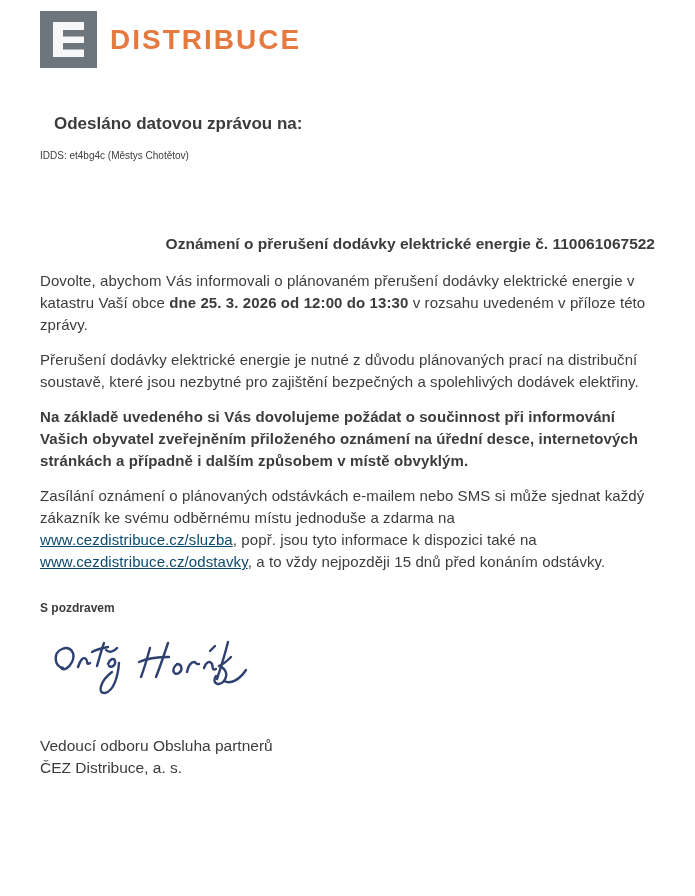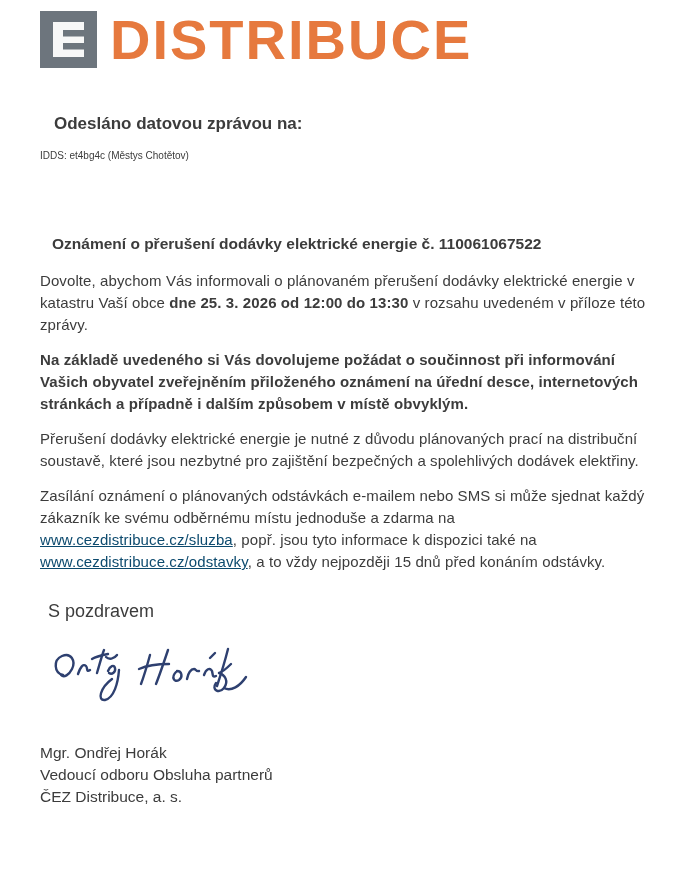--- a/index.html
+++ b/index.html
@@ -29,21 +29,21 @@
     gap: 13px;
     height: 58px;
     margin-bottom: 46px;
   }
   .logo-mark {
     width: 57px;
     height: 57px;
     flex: 0 0 auto;
   }
   .brand-text {
-    font-size: 56px;
+    font-size: 28px;
     font-weight: bold;
     letter-spacing: 2px;
     color: #e6793e;
     line-height: 1;
     padding-top: 2px;
   }
 
   
   .sent-label {
     font-size: 17px;
@@ -53,39 +53,41 @@
   .recipient {
     font-size: 10px;
     margin: 0 0 74px 0;
   }
 
   
   .subject {
     font-size: 15.5px;
     font-weight: bold;
     margin: 0 0 17px 12px;
+    text-align: right;
   }
   p.body-par {
     font-size: 15px;
     line-height: 22px;
     margin: 0 0 13px 0;
     letter-spacing: 0.1px;
   }
   p.body-par.bold { font-weight: bold; }
   .inline-bold { font-weight: bold; }
   a.doc-link {
     color: #0c4a6e;
     text-decoration: underline;
     cursor: pointer;
   }
 
   
   .salutation {
-    font-size: 18px;
-    margin: 28px 0 0 8px;
+    font-size: 12px;
+    margin: 28px 0 0 0;
+    font-weight: bold;
   }
   .signature-wrap {
     margin: 20px 0 0 2px;
     height: 74px;
   }
   .signer-block {
     font-size: 15.5px;
     line-height: 22px;
     margin-top: 26px;
   }
@@ -109,23 +111,23 @@
   </div>
 
   <div class="sent-label">Odesláno datovou zprávou na:</div>
   <div class="recipient">IDDS: et4bg4c (Městys Chotětov)</div>
 
   <div class="subject">Oznámení o přerušení dodávky elektrické energie č. 110061067522</div>
 
   <p class="body-par"><span>Dovolte, abychom Vás informovali o plánovaném přerušení dodávky elektrické energie v katastru Vaší obce </span><span class="inline-bold">dne 25. 3. 2026 od 12:00 do 13:30</span><span> v rozsahu uvedeném v příloze této zprávy.</span></p>
 
 
+  <p class="body-par">Přerušení dodávky elektrické energie je nutné z důvodu plánovaných prací na distribuční soustavě, které jsou nezbytné pro zajištění bezpečných a spolehlivých dodávek elektřiny.</p>
+
   <p class="body-par bold">Na základě uvedeného si Vás dovolujeme požádat o součinnost při informování Vašich obyvatel zveřejněním přiloženého oznámení na úřední desce, internetových stránkách a případně i dalším způsobem v místě obvyklým.</p>
-
-  <p class="body-par">Přerušení dodávky elektrické energie je nutné z důvodu plánovaných prací na distribuční soustavě, které jsou nezbytné pro zajištění bezpečných a spolehlivých dodávek elektřiny.</p>
 
   <p class="body-par"><span>Zasílání oznámení o plánovaných odstávkách e-mailem nebo SMS si může sjednat každý zákazník ke svému odběrnému místu jednoduše a zdarma na </span><a class="doc-link">www.cezdistribuce.cz/sluzba</a><span>, popř. jsou tyto informace k dispozici také na </span><a class="doc-link">www.cezdistribuce.cz/odstavky</a><span>, a to vždy nejpozději 15 dnů před konáním odstávky.</span></p>
 
 
   <div class="salutation">S pozdravem</div>
 
   <div class="signature-wrap">
     <svg width="215" height="74" viewBox="0 0 215 74" fill="none" aria-hidden="true">
       <g stroke="#2e4070" stroke-width="2.4" stroke-linecap="round" stroke-linejoin="round" fill="none">
 
@@ -145,18 +147,17 @@
         <path d="M162,33 C164,27 168,25 170,29 C171,32 170,36 174,34"></path>
         <path d="M168,16 L173,11"></path>
         <path d="M186,7 C183,19 179,32 175,44"></path>
         <path d="M189,22 C184,27 180,30 177,31 C183,33 187,39 182,46 C177,52 169,48 174,41"></path>
         <path d="M182,46 C189,50 198,44 204,35"></path>
       </g>
     </svg>
   </div>
 
   <div class="signer-block">
-    <div>Mgr. Ondřej Horák</div>
     <div>Vedoucí odboru Obsluha partnerů</div>
     <div>ČEZ Distribuce, a. s.</div>
   </div>
 
 </div>
 
 </body></html>

